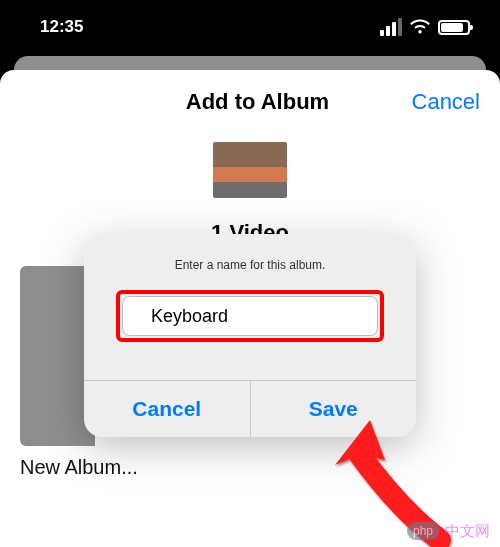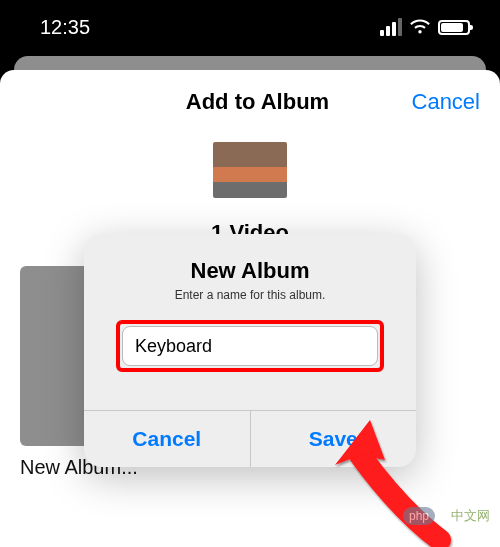--- a/index.html
+++ b/index.html
@@ -19,22 +19,22 @@
     }
     .status-bar {
       height: 54px;
       display: flex;
       justify-content: space-between;
       align-items: center;
       padding: 0 30px 0 40px;
       color: #fff;
     }
     .status-time {
-      font-size: 20px;
-      font-weight: 400;
+      font-size: 17px;
+      font-weight: 700;
       text-align: right;
     }
     .status-icons {
       display: flex;
       align-items: center;
       gap: 7px;
     }
     .signal-bars {
       display: flex;
       align-items: flex-end;
@@ -180,21 +180,21 @@
       border-radius: 6px;
       padding: 2px;
     }
     .alert-input {
       width:100%;
       height: 40px;
       border: 1px solid #bbb;
       border-radius: 8px;
       background:#fff;
       font-size: 18px;
-      padding: 0 12px;
+      padding: 0 28px;
       outline:none;
     }
     .alert-buttons {
       display:flex;
       border-top: 1px solid #c8c8cb;
       margin-top: 20px;
     }
     .alert-btn {
       flex:1;
       height: 56px;
@@ -210,36 +210,36 @@
     .arrow {
       position:absolute;
       left: 330px;
       top: 420px;
       pointer-events:none;
     }
     
     .watermark {
       position:absolute;
       right: 10px;
-      bottom: 22px;
+      bottom: 6px;
       display:flex;
       align-items:flex-start;
-      gap:16px;
+      gap:6px;
       opacity:0.6;
     }
     .php-badge {
       background:#6a7a93;
       color:#fff;
       font-size:12px;
       padding:2px 6px;
       border-radius:10px;
     }
     .wm-text {
-      color:#4d7c0f;
-      font-size:13px;
+      color:#d946ef;
+      font-size:15px;
     }
   </style>
 </head>
 <body>
 
 <div class="device">
   <div class="status-bar">
     <div class="status-time">12:35</div>
     <div class="status-icons">
       <div class="signal-bars">
@@ -273,21 +273,20 @@
         </div>
         <div class="album-tile"></div>
         <div class="new-album-text">New Album...</div>
       </div>
     </div>
   </div>
 
   <div class="alert-backdrop">
     <div class="alert">
       <div class="alert-top">
-        <div class="alert-title">New Album</div>
         <div class="alert-sub">Enter a name for this album.</div>
         <div class="input-wrap">
           <input class="alert-input" type="text" value="Keyboard" style="">
         </div>
       </div>
       <div class="alert-buttons">
         <div class="alert-btn cancel">Cancel</div>
         <div class="alert-btn save">Save</div>
       </div>
     </div>

